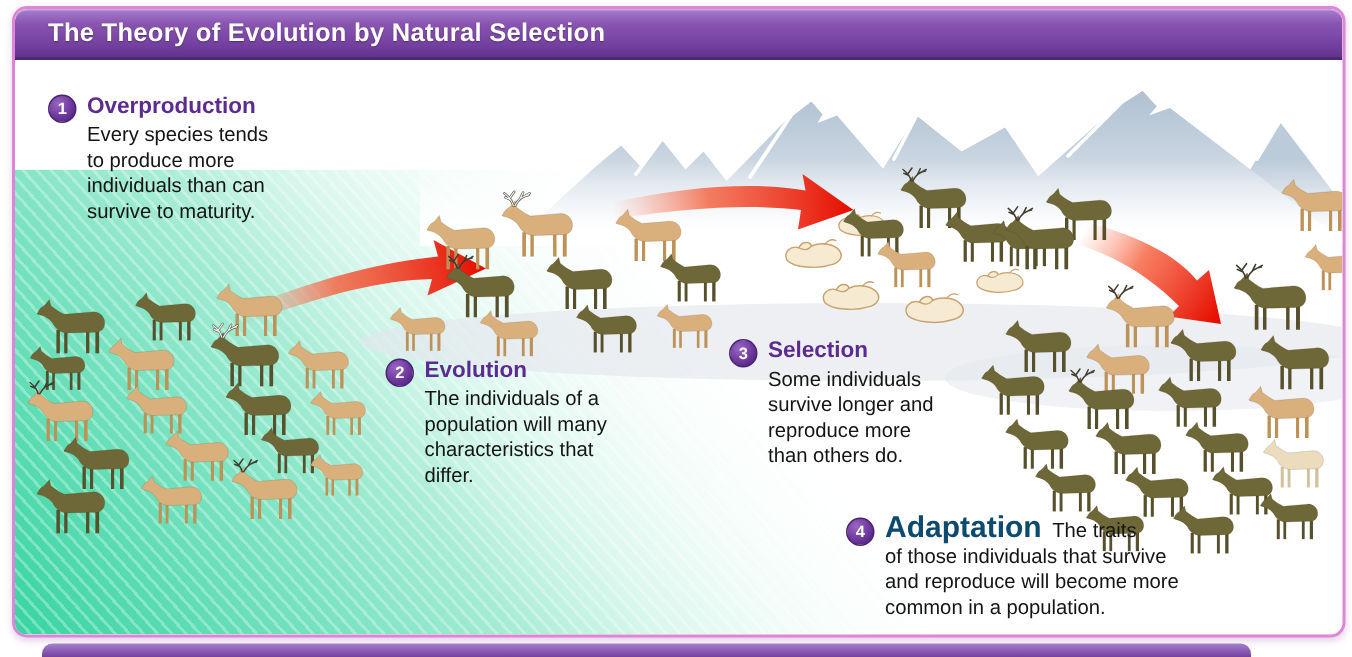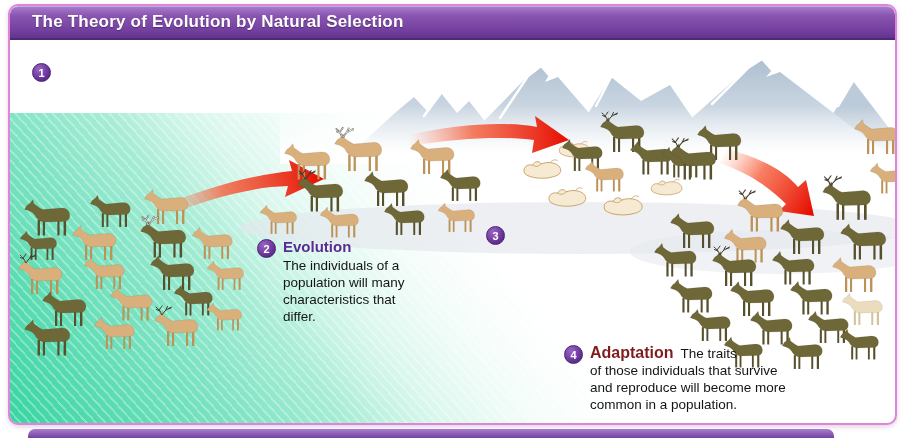--- a/index.html
+++ b/index.html
@@ -23,21 +23,21 @@
       -webkit-mask-image:linear-gradient(52deg,#000 0%,#000 30%,transparent 60%);
       mask-image:linear-gradient(52deg,#000 0%,#000 30%,transparent 60%);}
   #scene{position:absolute;left:0;top:0;pointer-events:none;}
   .step{position:absolute;display:flex;gap:7px;z-index:6;}
   .badge{width:17px;height:17px;border-radius:50%;flex:0 0 17px;margin-top:1px;
          background:radial-gradient(circle at 35% 30%, #9a66c4, #5e2b8f 72%);
          border:1px solid #4a2272;color:#fff;font-size:11px;font-weight:bold;
          display:flex;align-items:center;justify-content:center;}
   .step h3{margin:0 0 2px;font-size:15px;font-weight:bold;color:#5c2b92;}
   .step p{margin:0;font-size:13.5px;line-height:17px;color:#141414;white-space:pre-line;}
-  .step p b{color:#7f1d1d;font-size:16px;margin-right:7px;}
+  .step p b{color:#0c4a6e;font-size:20px;margin-right:7px;}
   .s1{left:32px;top:62px;width:200px;}
   .s2{left:257px;top:238px;width:205px;}
   .s3{left:486px;top:225px;width:185px;}
   .s4{left:564px;top:344px;width:316px;}
   .next-section{position:absolute;left:28px;top:429px;width:806px;height:9px;
          border-radius:7px 7px 0 0;background:linear-gradient(#a77fce,#7440a0);z-index:2;}
 </style>
 </head>
 <body>
 
@@ -549,35 +549,49 @@
               <rect x="80" y="45" width="4.8" height="31" fill="#57502c"></rect>
               <path d="M6,24 C8,20 10,17 13,16 L16,13 L21,7 L23,15 C27,18 33,23 40,26 L76,23 C85,22 92,29 92,37 C92,44 88,48 82,49 L44,50 C34,50 28,43 25,37 C20,30 13,28 9,27 C5,26 4,25 6,24 Z" fill="#6e6737" stroke="rgba(60,50,20,.25)" stroke-width="0.8"></path>
             </g>
           </g>
         </g>
     </svg>
   </div>
 
   <div class="step s1">
     <span class="badge">1</span>
+    <div>
+      <h3>Overproduction</h3>
+      <p>Every species tends
+to produce more
+individuals than can
+survive to maturity.</p>
+    </div>
   </div>
 
   <div class="step s2">
     <span class="badge">2</span>
     <div>
       <h3>Evolution</h3>
       <p>The individuals of a
 population will many
 characteristics that
 differ.</p>
     </div>
   </div>
 
   <div class="step s3">
     <span class="badge">3</span>
+    <div>
+      <h3>Selection</h3>
+      <p>Some individuals
+survive longer and
+reproduce more
+than others do.</p>
+    </div>
   </div>
 
   <div class="step s4">
     <span class="badge">4</span>
     <div>
       <p><b>Adaptation</b><span>The traits
 of those individuals that survive
 and reproduce will become more
 common in a population.</span></p>
     </div>

